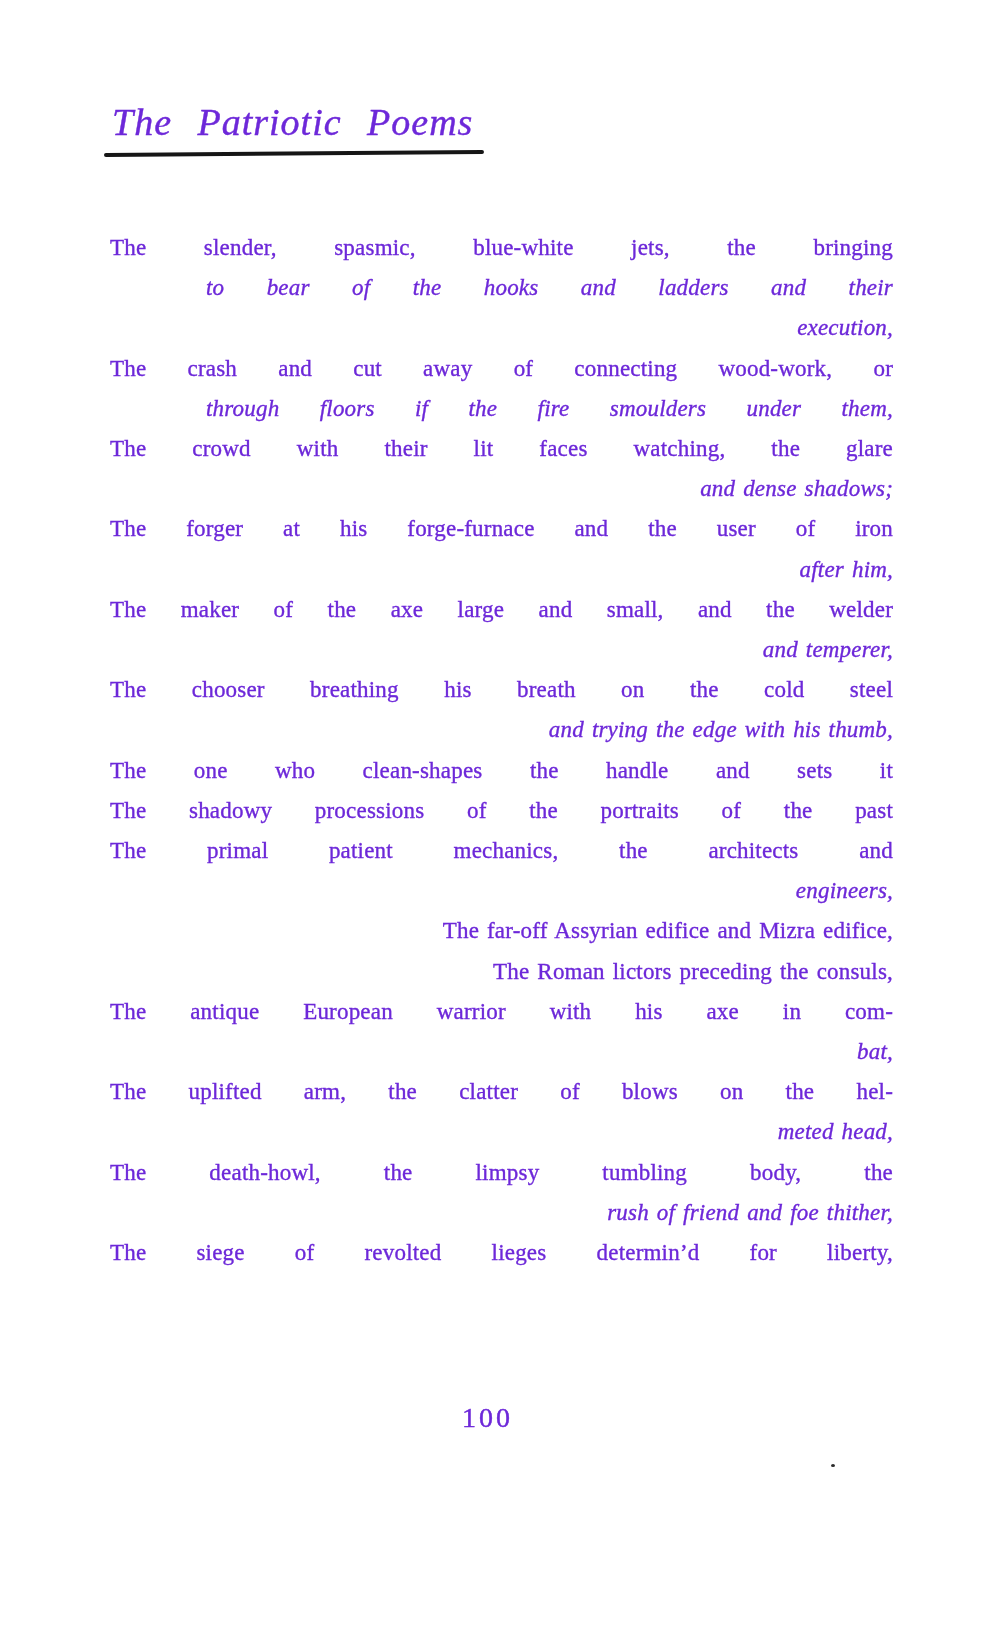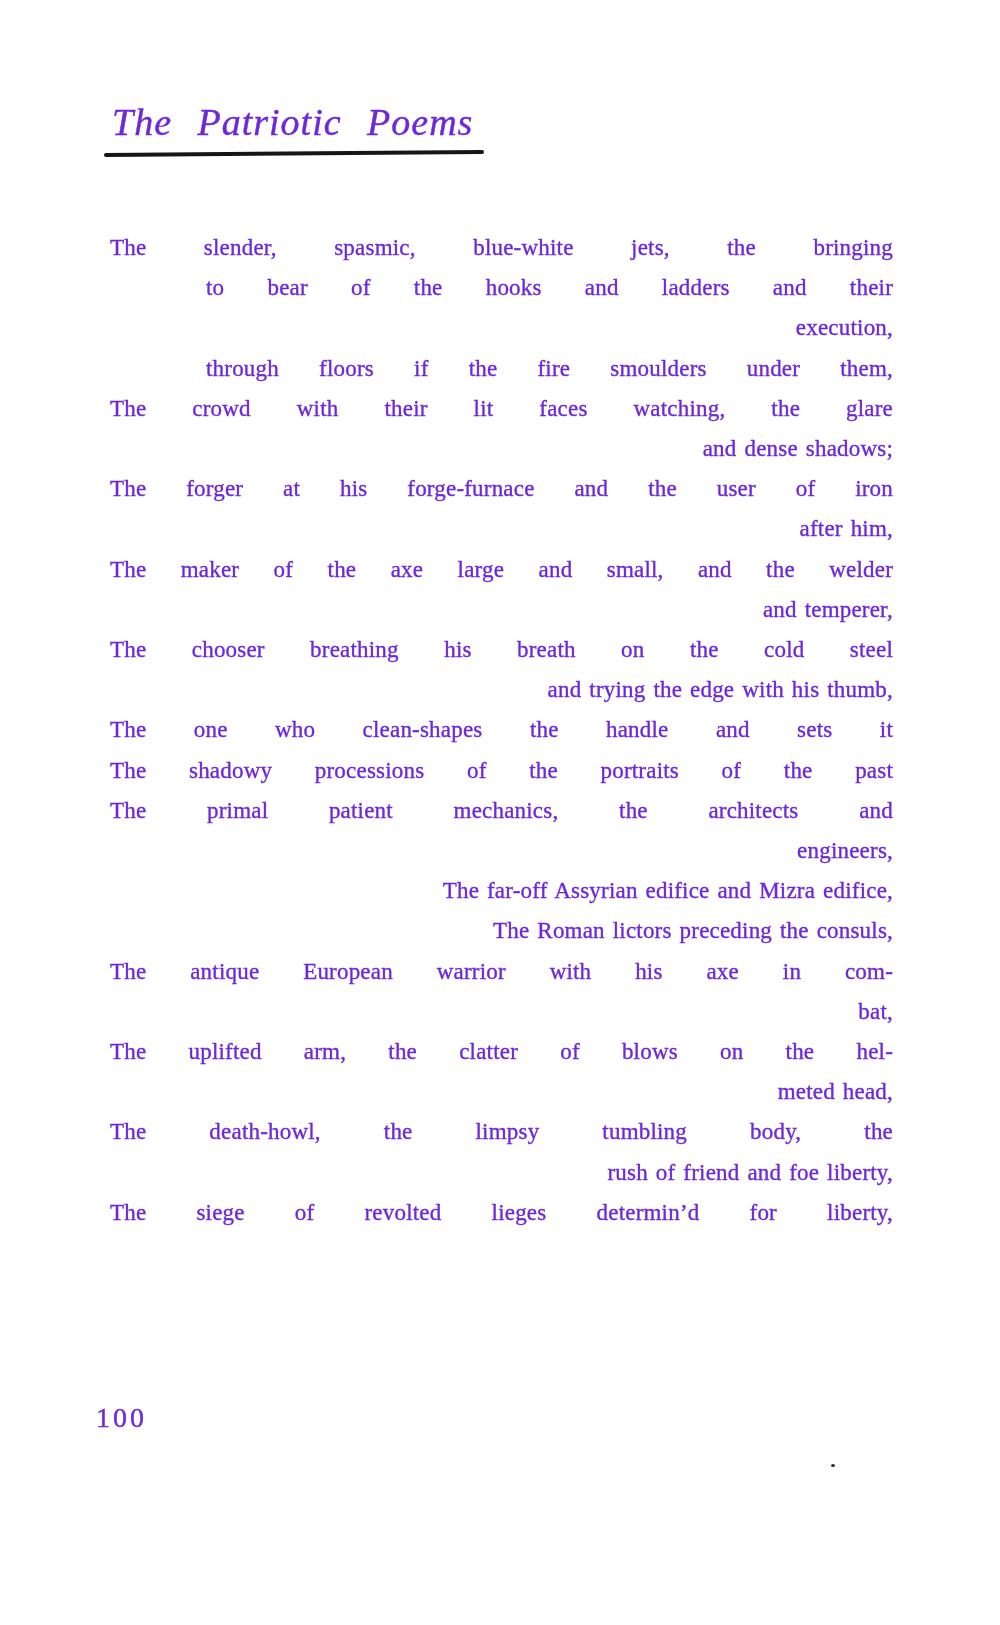--- a/index.html
+++ b/index.html
@@ -48,31 +48,32 @@
     line-height: 40.2px;
     letter-spacing: 0.2px;
     word-spacing: 2px;
     -webkit-text-stroke: 0.35px currentColor;
   }
   .pline {
     text-align: right;
   }
   .pline.ind {
     padding-left: 96px;
+    font-style: italic;
   }
   .pline.j {
     text-align: justify;
     text-align-last: justify;
   }
   .folio {
     position: absolute;
     left: 96px;
     top: 1402px;
     width: 783px;
-    text-align: left;
+    text-align: center;
     font-size: 28px;
     letter-spacing: 3px;
     -webkit-text-stroke: 0.4px currentColor;
   }
   .speck {
     position: absolute;
     left: 831px;
     top: 1464px;
     width: 4px;
     height: 3px;
@@ -86,41 +87,42 @@
 <div class="sheet">
 
   <div class="running-head">The Patriotic Poems</div>
 
   <div class="head-rule"></div>
 
   <div class="poem">
       <div class="pline j">The slender, spasmic, blue-white jets, the bringing</div>
       <div class="pline ind j">to bear of the hooks and ladders and their</div>
       <div class="pline ind">execution,</div>
+      <div class="pline j">The crash and cut away of connecting wood-work, or</div>
       <div class="pline ind j">through floors if the fire smoulders under them,</div>
       <div class="pline j">The crowd with their lit faces watching, the glare</div>
       <div class="pline ind">and dense shadows;</div>
       <div class="pline j">The forger at his forge-furnace and the user of iron</div>
       <div class="pline ind">after him,</div>
       <div class="pline j">The maker of the axe large and small, and the welder</div>
       <div class="pline ind">and temperer,</div>
       <div class="pline j">The chooser breathing his breath on the cold steel</div>
       <div class="pline ind">and trying the edge with his thumb,</div>
       <div class="pline j">The one who clean-shapes the handle and sets it</div>
       <div class="pline j">The shadowy processions of the portraits of the past</div>
       <div class="pline j">The primal patient mechanics, the architects and</div>
       <div class="pline ind">engineers,</div>
       <div class="pline">The far-off Assyrian edifice and Mizra edifice,</div>
       <div class="pline">The Roman lictors preceding the consuls,</div>
       <div class="pline j">The antique European warrior with his axe in com-</div>
       <div class="pline ind">bat,</div>
       <div class="pline j">The uplifted arm, the clatter of blows on the hel-</div>
       <div class="pline ind">meted head,</div>
       <div class="pline j">The death-howl, the limpsy tumbling body, the</div>
-      <div class="pline ind">rush of friend and foe liberty,</div>
+      <div class="pline ind">rush of friend and foe thither,</div>
       <div class="pline j">The siege of revolted lieges determin’d for liberty,</div>
     </div>
 
   <div class="folio">100</div>
 
   <div class="speck"></div>
 
 </div>
 
 </body></html>

